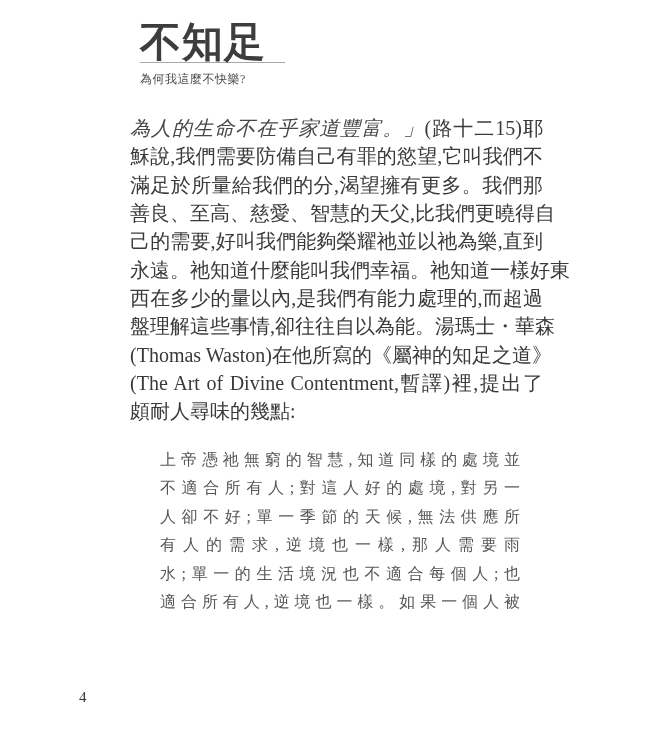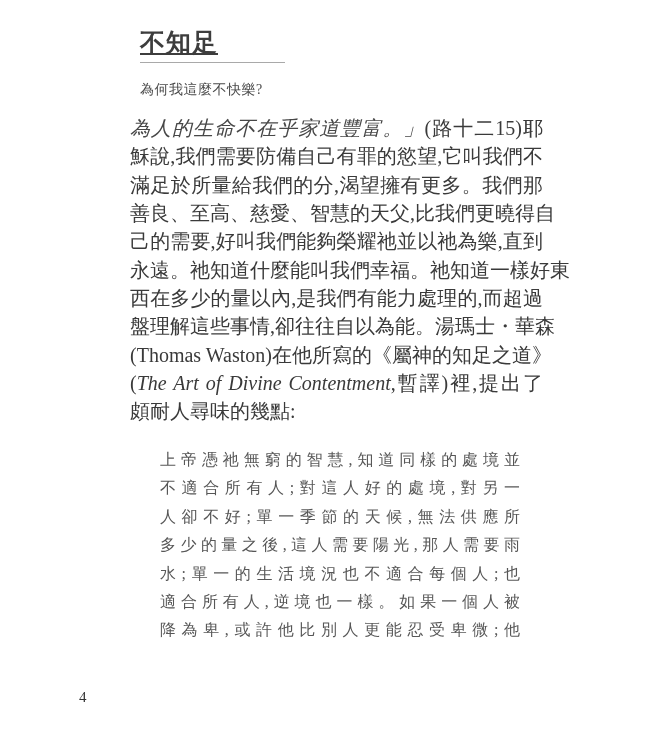--- a/index.html
+++ b/index.html
@@ -15,32 +15,31 @@
     color: #3a3a3a;
   }
 
   
   .header { position: absolute; left: 0; top: 0; width: 650px; height: 95px; }
   .logo { position: absolute; left: 77px; top: 27px; width: 48px; height: 48px; }
   .title-block { position: absolute; left: 140px; top: 24px; }
   .book-title {
     font-family: "Liberation Sans", sans-serif;
     font-weight: bold;
-    font-size: 25px;
+    font-size: 41px;
     letter-spacing: 1px;
     color: #3d3d3d;
     line-height: 36px;
-    text-decoration: underline;
   }
   .title-divider {
     width: 145px; height: 1px; background: #a9a9a9; margin-top: 2px;
   }
   .book-subtitle {
-    margin-top: 18px;
-    font-size: 14px;
+    margin-top: 8px;
+    font-size: 12px;
     color: #4a4a4a;
     letter-spacing: 0.5px;
   }
 
   
   .body-text {
     position: absolute;
     left: 130px; top: 114px;
     width: 413px;
     font-size: 20px;
@@ -48,21 +47,21 @@
     color: #3a3a3a;
   }
   .bline {
     text-align: justify;
     text-align-last: justify;
     text-justify: inter-character;
     white-space: nowrap;
   }
   .bline-last { text-align: right; text-align-last: left; }
   .kai { font-style: italic; color: #474747; }
-  .en-italic { font-style: italic; }
+  .en-italic { }
 
   
   .block-quote {
     position: absolute;
     left: 160px; top: 446px;
     width: 360px;
     font-size: 16px;
     line-height: 28.4px;
     color: #575757;
   }
@@ -116,21 +115,20 @@
     <div class="bline">
       <span>(</span><span class="en-italic">The Art of Divine Contentment</span><span>,暫譯)裡,提出了</span>
     </div>
     <div class="bline bline-last">頗耐人尋味的幾點:</div>
   </div>
 
   <div class="block-quote">
     <div class="qline">上帝憑祂無窮的智慧,知道同樣的處境並</div>
     <div class="qline">不適合所有人;對這人好的處境,對另一</div>
     <div class="qline">人卻不好;單一季節的天候,無法供應所</div>
-    <div class="qline">多少的量之後,這人需要陽光,那人需要雨</div>
+    <div class="qline">有人的需求,逆境也一樣,那人需要雨</div>
     <div class="qline">水;單一的生活境況也不適合每個人;也</div>
     <div class="qline">適合所有人,逆境也一樣。如果一個人被</div>
-    <div class="qline">降為卑,或許他比別人更能忍受卑微;他</div>
   </div>
 
   <div class="page-number">4</div>
 
 </div>
 
 </body></html>

